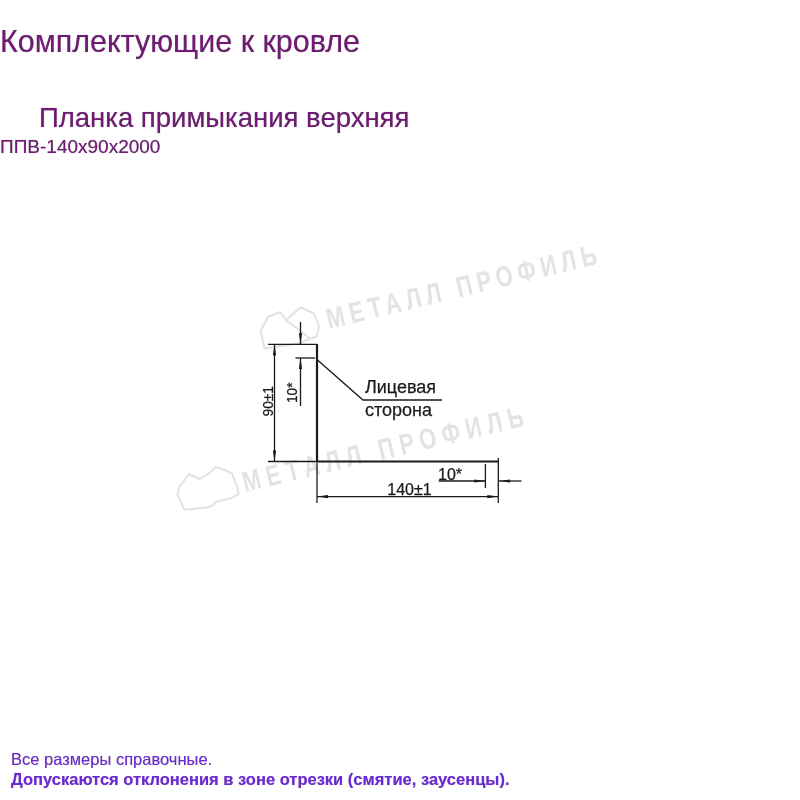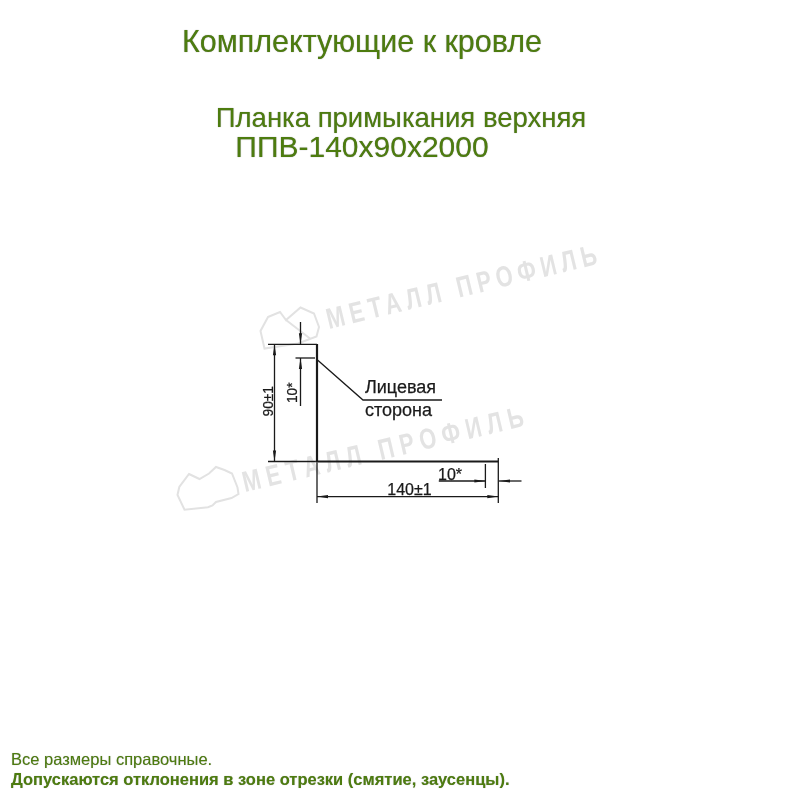--- a/index.html
+++ b/index.html
@@ -1,29 +1,29 @@
 <!DOCTYPE html>
 <html><head>
 <meta charset="utf-8">
 <style>
   html,body{margin:0;padding:0;background:#fff;}
   #page{position:relative;width:800px;height:800px;background:#ffffff;overflow:hidden;
         font-family:"Liberation Sans",sans-serif;}
-  .ttl{position:absolute;left:0;width:724px;text-align:center;color:#4d7c0f;text-shadow:0 0 0.9px rgba(22,22,22,0.55);}
-  .foot{position:absolute;left:11px;color:#4d7c0f;text-shadow:0 0 0.8px rgba(69,69,69,0.5);}
+  .ttl{position:absolute;left:0;width:724px;text-align:left;color:#701a75;text-shadow:0 0 0.9px rgba(22,22,22,0.55);}
+  .foot{position:absolute;left:11px;color:#6d28d9;text-shadow:0 0 0.8px rgba(69,69,69,0.5);}
 </style>
 </head>
 <body>
 <div id="page">
 
   <div class="ttl" style="top:25px;font-size:30.5px;line-height:32px;">Комплектующие к кровле</div>
 
   <div class="ttl" style="top:102.5px;font-size:27.5px;line-height:29px;padding-left:39px;">Планка примыкания верхняя</div>
 
-  <div class="ttl" style="top:131.5px;font-size:30px;line-height:29px;">ППВ-140х90х2000</div>
+  <div class="ttl" style="top:131.5px;font-size:19px;line-height:29px;">ППВ-140х90х2000</div>
 
   <svg width="800" height="800" style="position:absolute;left:0;top:0">
 
     <g stroke="#e2e2e2" stroke-width="2" fill="none">
       <path d="M268,317 L280,312 L286,320 L300.5,307.5 L314,313.5 L319,327 L316.5,336.5 L298,343.5 L264.5,348.5 L260.5,331 Z"></path>
       <path d="M286,320 L310,338.5"></path>
     </g>
 
     <text x="0" y="0" transform="translate(329,329) rotate(-13.6) scale(0.75,1)" font-size="29" font-weight="bold" letter-spacing="7" fill="#e3e3e3">МЕТАЛЛ ПРОФИЛЬ</text>
 

